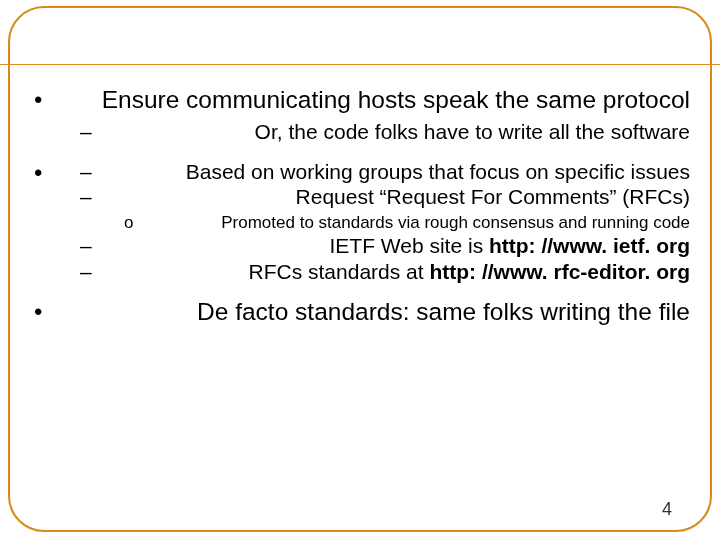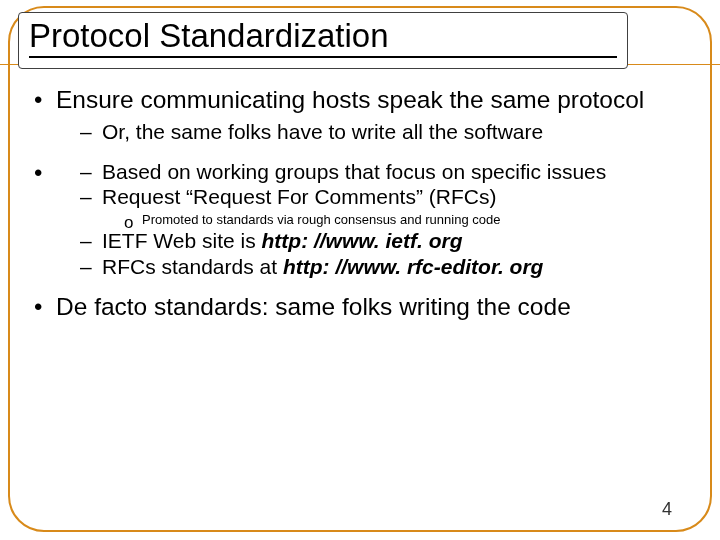--- a/index.html
+++ b/index.html
@@ -62,20 +62,21 @@
     border-top: 2px solid #000;
     width: 100%;
   }
   .body {
     position: absolute;
     left: 32px;
     top: 86px;
     right: 30px;
     bottom: 20px;
     font-size: 20px;
+    text-align: right;
   }
   ul.level1 {
     margin: 0;
     padding: 0;
     list-style: none;
   }
   ul.level1 > li {
     position: relative;
     padding-left: 24px;
     margin-bottom: 10px;
@@ -107,58 +108,54 @@
     top: 0;
   }
   ul.level3 {
     margin: 2px 0 0 0;
     padding: 0 0 0 22px;
     list-style: none;
   }
   ul.level3 > li {
     position: relative;
     padding-left: 18px;
-    font-size: 13px;
+    font-size: 17px;
     line-height: 1.25;
   }
   ul.level3 > li::before {
     content: "o";
     position: absolute;
     left: 0;
     top: 0;
     font-size: 17px;
   }
-  .ital-bold { font-style: italic; font-weight: bold; }
+  .ital-bold { font-weight: bold; }
   .page-num {
     position: absolute;
     right: 48px;
     bottom: 20px;
     font-size: 18px;
     color: #333;
   }
 </style>
 </head>
 <body>
 
 <div class="slide">
   <div class="hline-top"></div>
   <div class="frame"></div>
 
-  <div class="title-box">
-    <div class="title-text">Protocol Standardization</div>
-    <div class="title-underline"></div>
-  </div>
 
   <div class="body">
     <ul class="level1">
 
       <li>
         <span>Ensure communicating hosts speak the same protocol</span>
         <ul class="level2">
-          <li><span>Or, the same folks have to write all the software</span></li>
+          <li><span>Or, the code folks have to write all the software</span></li>
         </ul>
       </li>
 
       <li style="margin-top:14px;">
         <ul class="level2">
           <li><span>Based on working groups that focus on specific issues</span></li>
           <li>
             <span>Request “Request For Comments” (RFCs)</span>
             <ul class="level3">
               <li><span>Promoted to standards via rough consensus and running code</span></li>
@@ -167,20 +164,20 @@
           <li>
             <span>IETF Web site is </span><span class="ital-bold">http: //www. ietf. org</span>
           </li>
           <li>
             <span>RFCs standards at </span><span class="ital-bold">http: //www. rfc-editor. org</span>
           </li>
         </ul>
       </li>
 
       <li style="margin-top:14px;">
-        <span>De facto standards: same folks writing the code</span>
+        <span>De facto standards: same folks writing the file</span>
       </li>
 
     </ul>
   </div>
 
   <div class="page-num">4</div>
 </div>
 
 </body></html>

